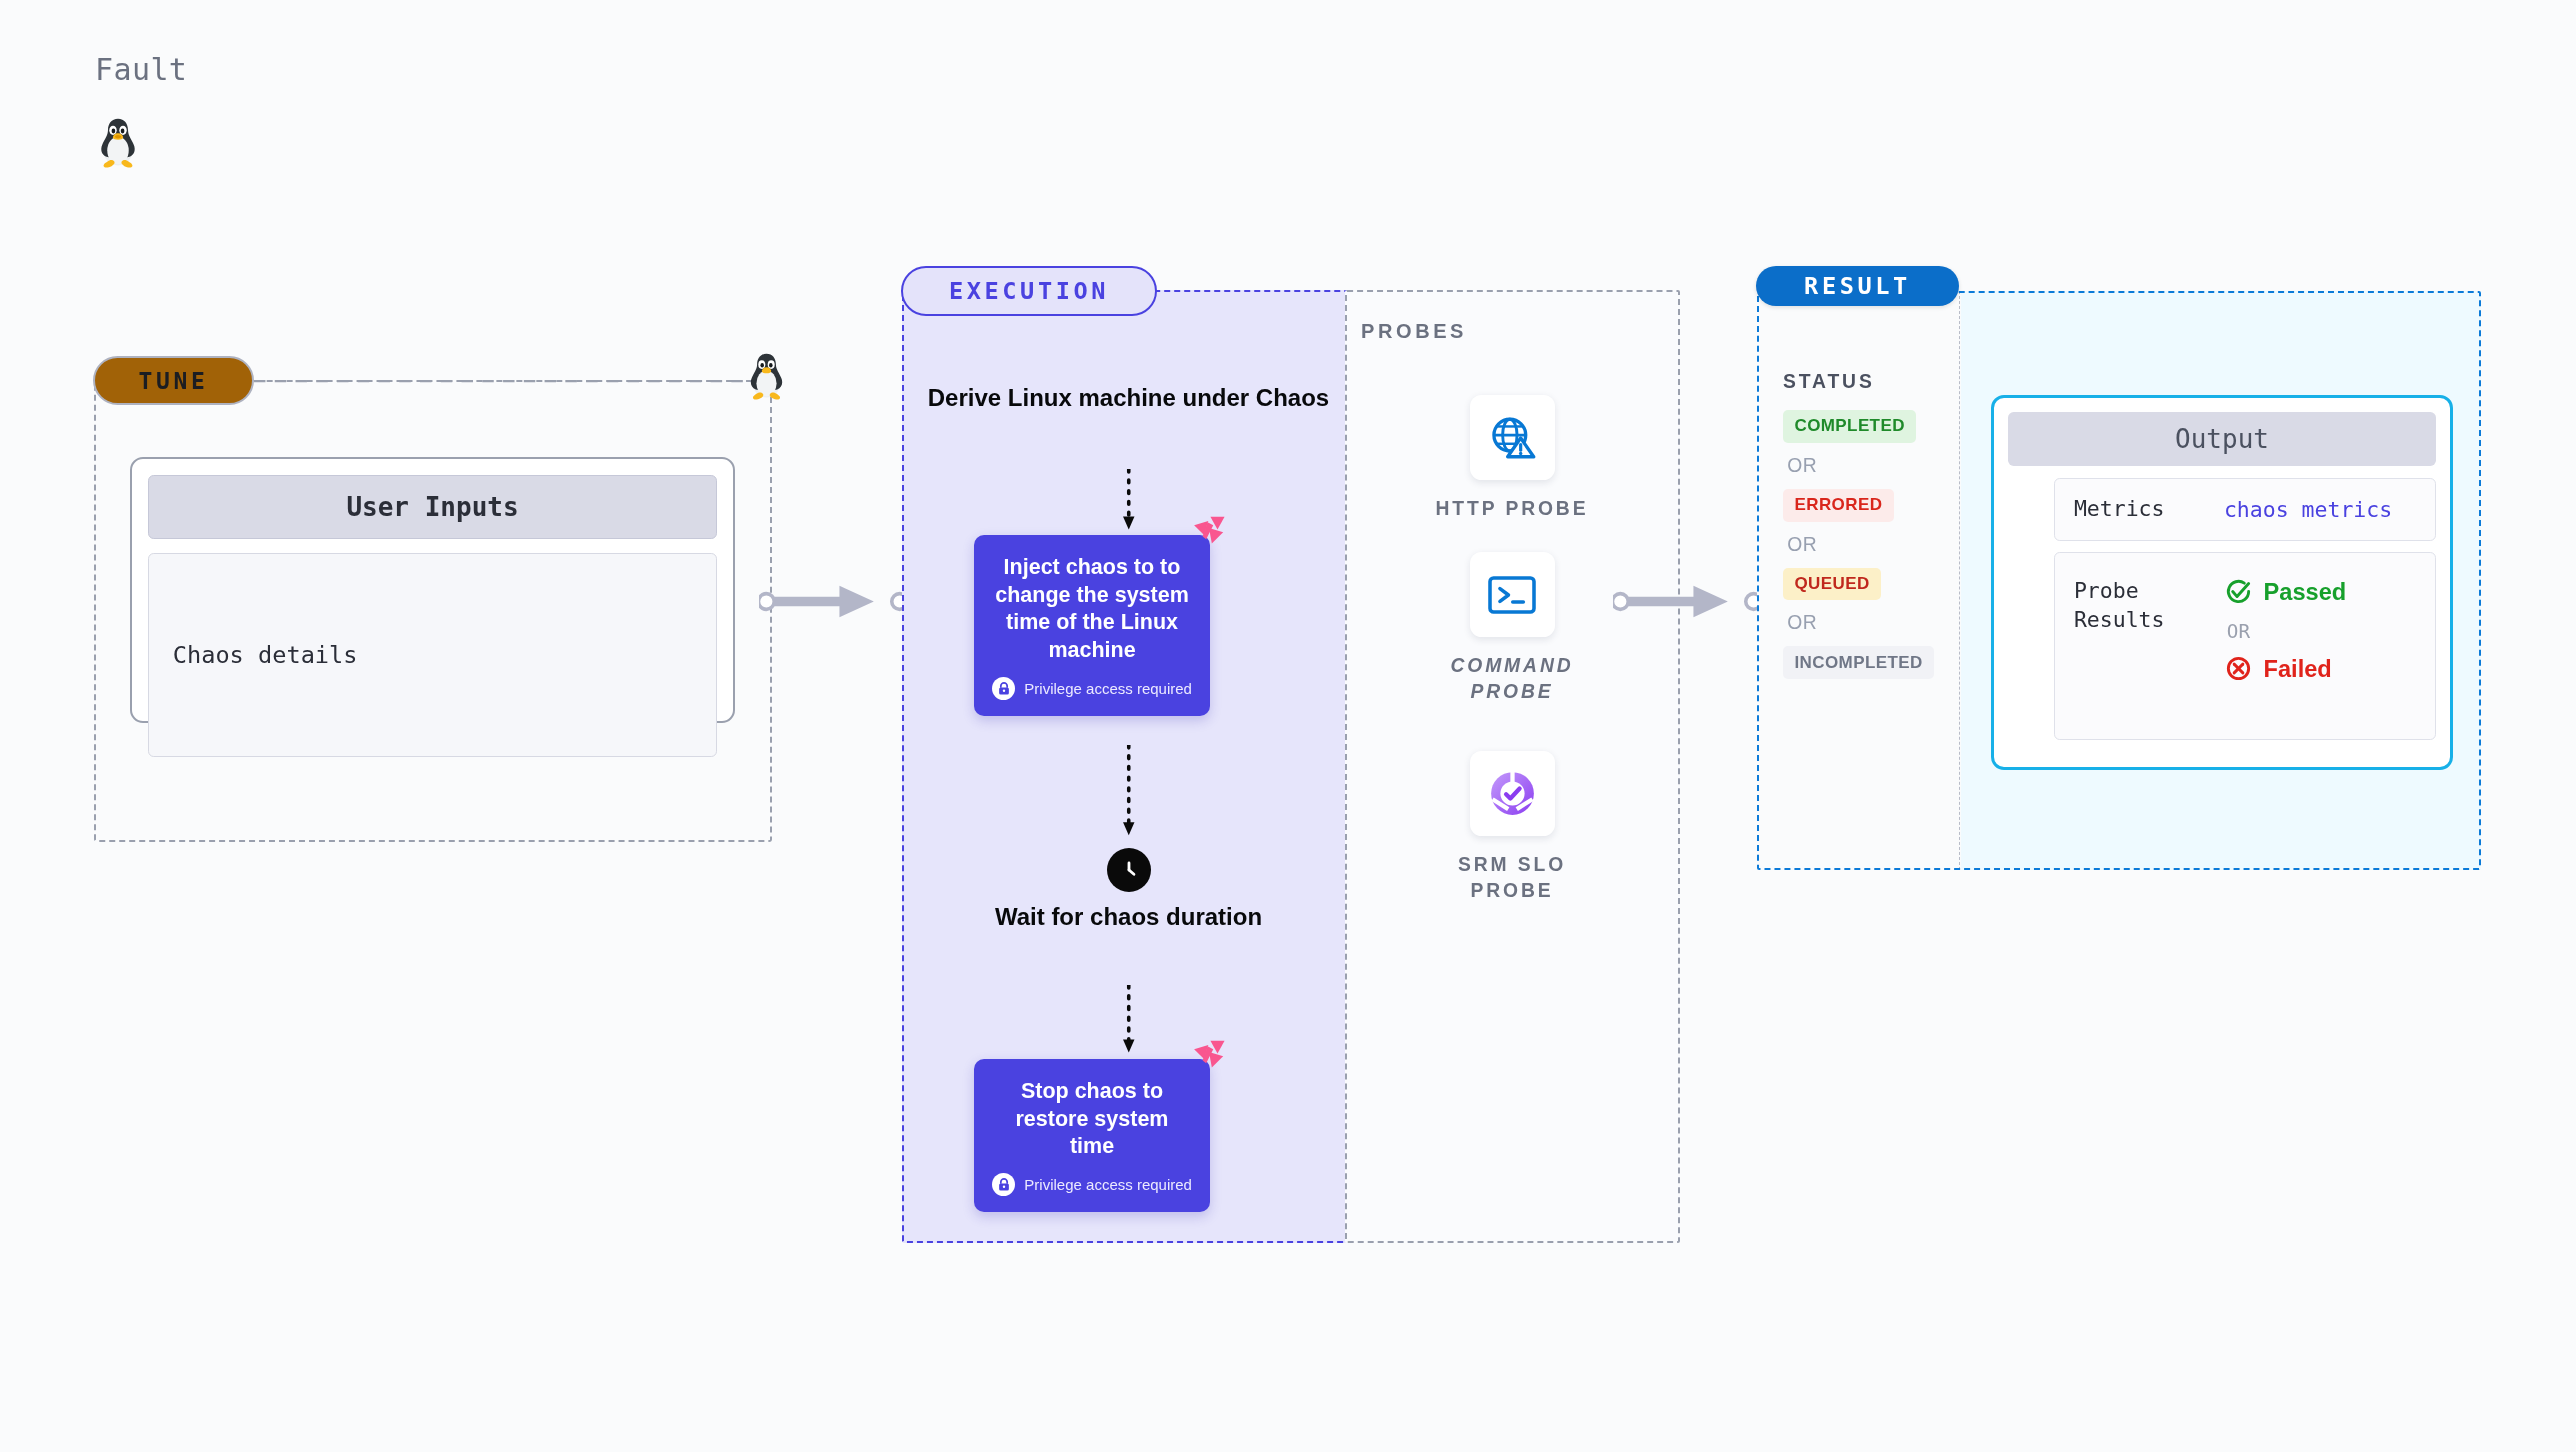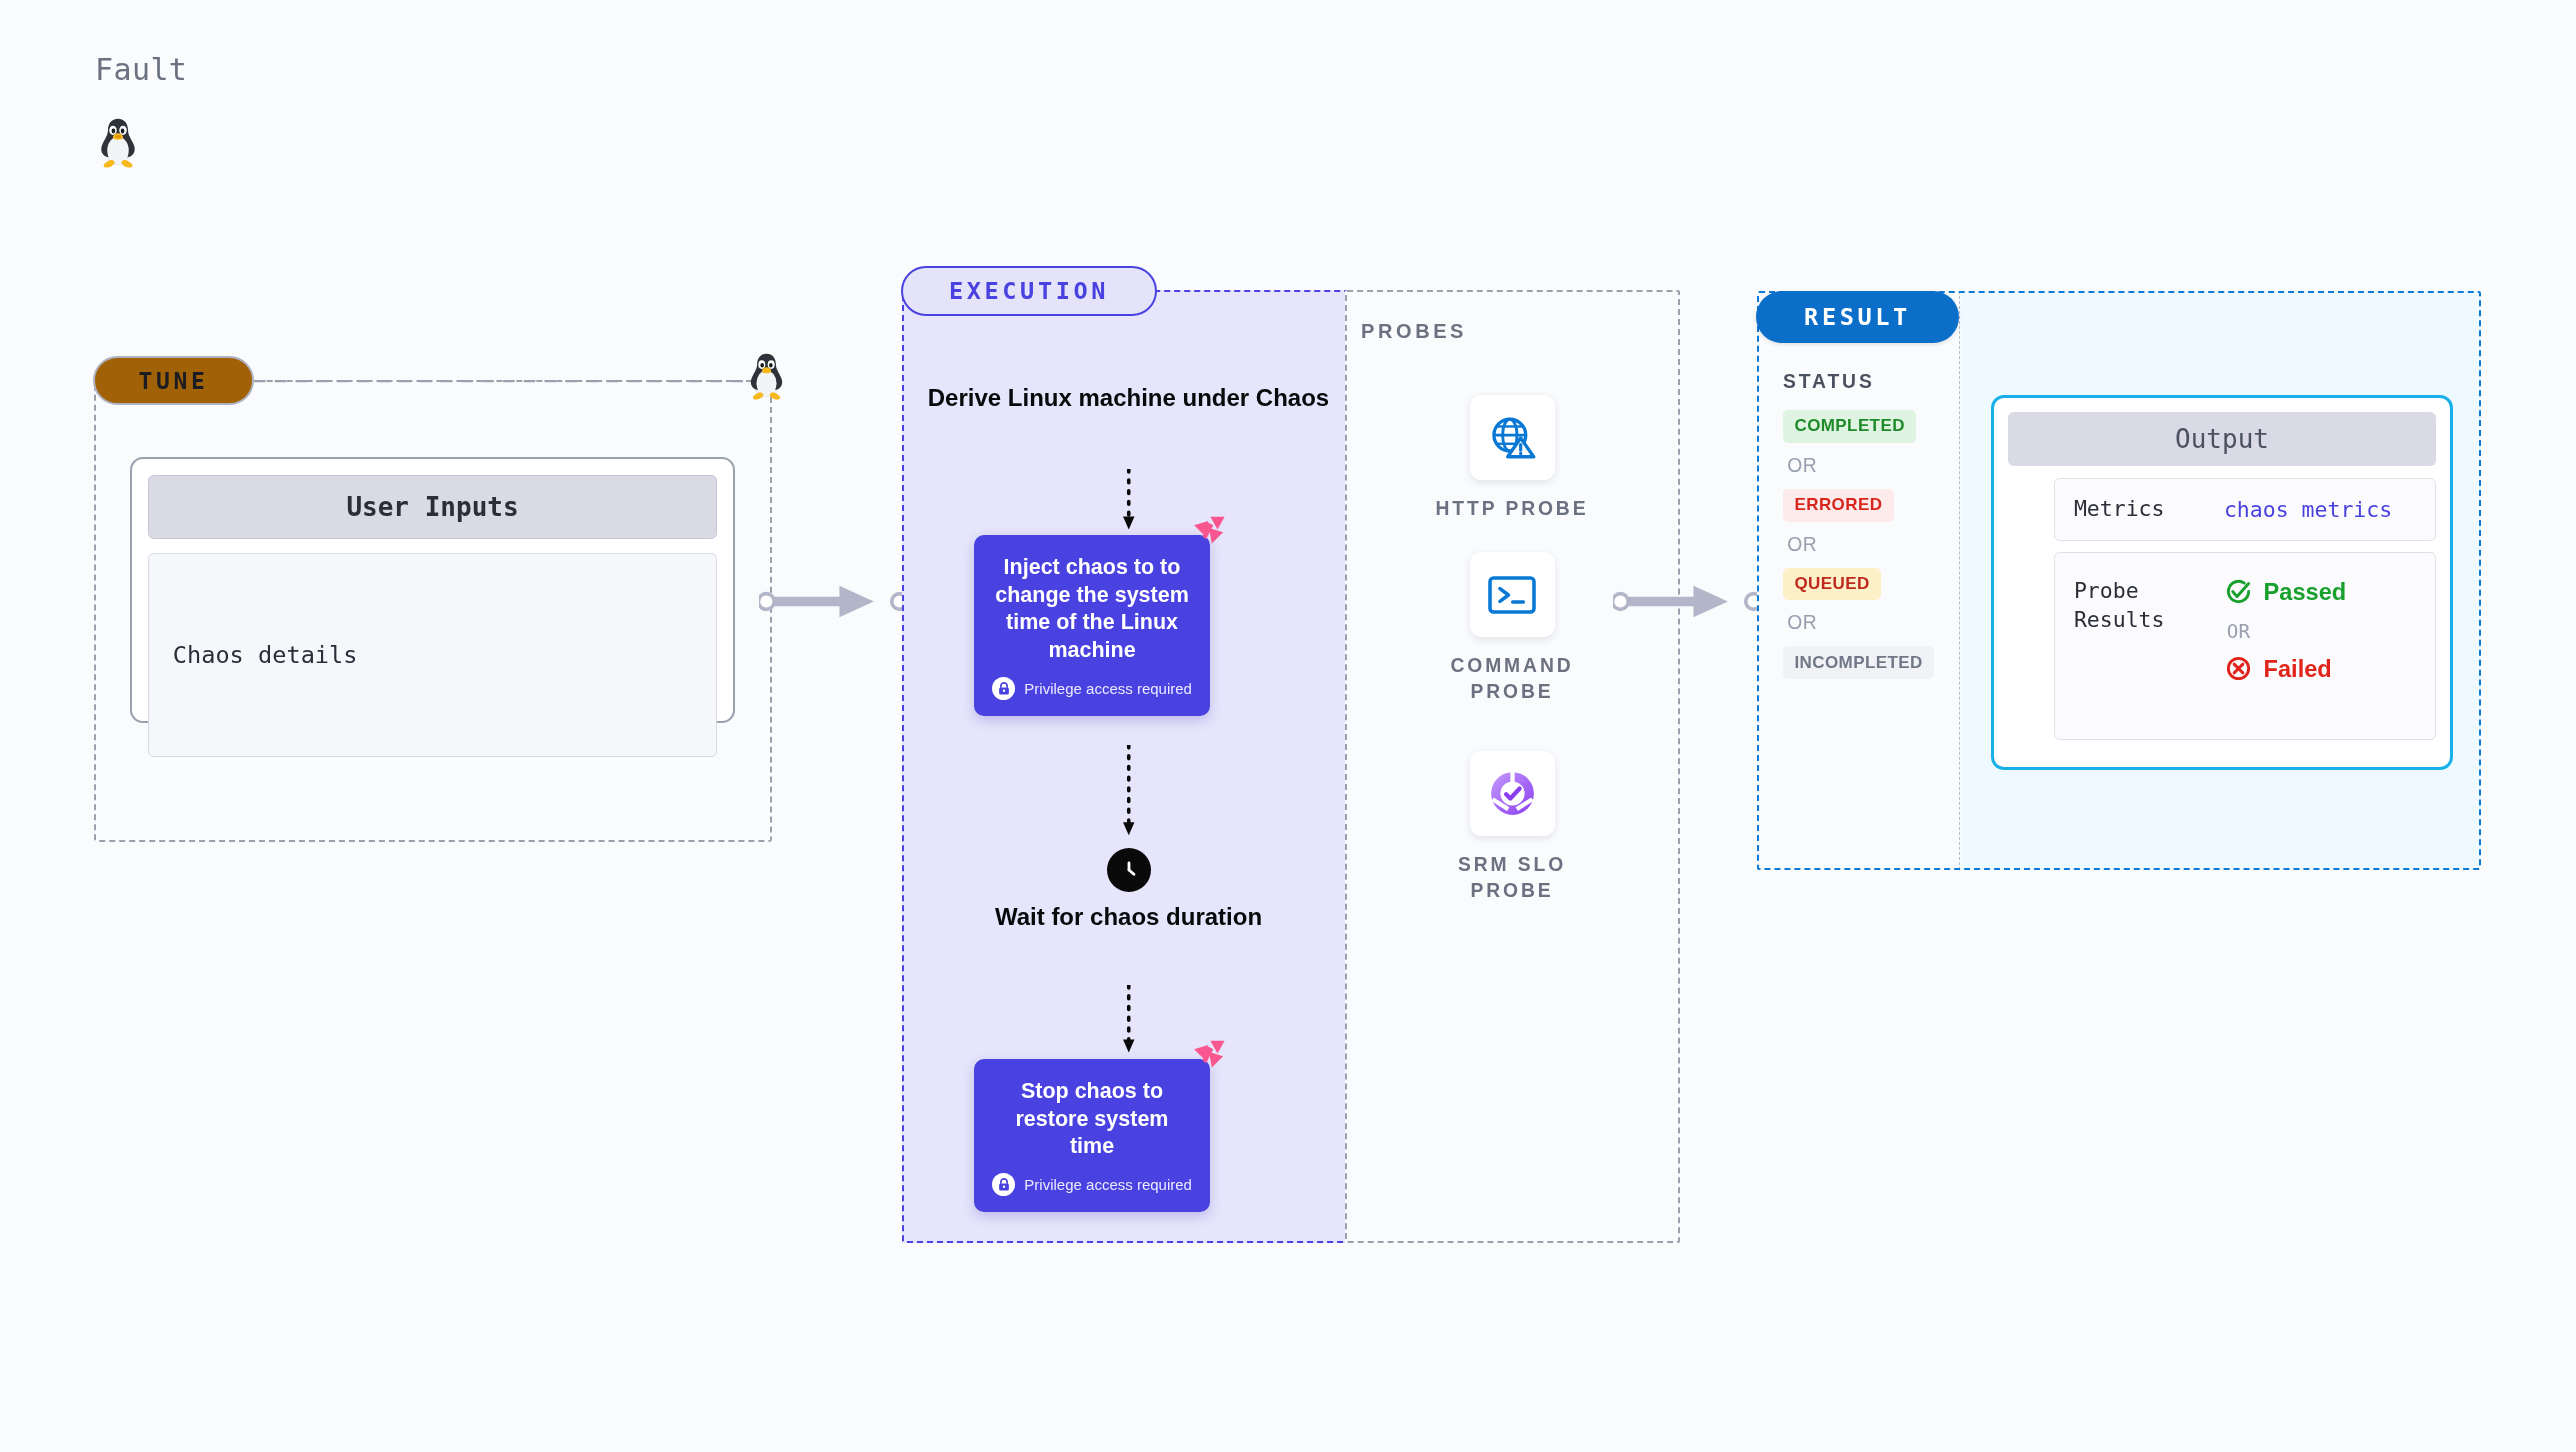--- a/index.html
+++ b/index.html
@@ -38,23 +38,23 @@
     left: 93px; top: 356px; width: 161px; height: 49px;
     background: #a16207; border: 2.1px solid #aeb2c0; color: #1b1d22;
     font-size: 23px;
   }
   .pill-exec {
     left: 901px; top: 266px; width: 256px; height: 50px;
     background: #e4e3fa; border: 2.9px solid #4a42e0; color: #4a42e0;
     font-size: 23.6px;
   }
   .pill-result {
-    left: 1756px; top: 266px; width: 203px; height: 52px;
+    left: 1756px; top: 266px; width: 203px; height: 40px;
     background: #0b6ec9; border: none; color: #ffffff;
-    font-size: 23.6px; box-shadow: 0 1.4px 4.3px rgba(0,0,0,.12); margin-top: 25px;
+    font-size: 23.6px; box-shadow: 0 1.4px 4.3px rgba(0,0,0,.12);
   }
 
   
   .tune-box {
     position: absolute; left: 94px; top: 380px; width: 678px; height: 462px;
     border: 2.1px dashed #9aa0ae; border-radius: 2.9px; background: #fafbfc;
   }
   .tune-card {
     position: absolute; left: 130px; top: 457px; width: 605px; height: 266px;
     background: #ffffff; border: 2.1px solid #9aa0ae; border-radius: 13px;
@@ -355,21 +355,21 @@
         <line x1="15" y1="20" x2="51" y2="20" stroke="#0878d4" stroke-width="3.4"></line>
         <line x1="15" y1="44" x2="51" y2="44" stroke="#0878d4" stroke-width="3.4"></line>
         <path d="M48 36 L66 62 L30 62 Z" fill="#ffffff" stroke="#0878d4" stroke-width="4.6" stroke-linejoin="round"></path>
         <line x1="48" y1="45" x2="48" y2="53" stroke="#0878d4" stroke-width="4.4" stroke-linecap="round"></line>
         <circle cx="48" cy="57.5" r="2.4" fill="#0878d4"></circle>
       </svg>
     </div>
     <div class="probe-caption">HTTP PROBE</div>
   </div>
 
-  <div class="probe-item" style="left:1426px; top:552px;">
+  <div class="probe-item" style="left:1426px; top:552px;font-style:italic;">
     <div class="probe-icon-card">
       <svg width="52" height="44" viewBox="0 0 72 62">
         <rect x="5" y="7" width="62" height="48" rx="5" fill="none" stroke="#0878d4" stroke-width="5"></rect>
         <polyline points="19,22 31,31 19,40" fill="none" stroke="#0878d4" stroke-width="5" stroke-linecap="round" stroke-linejoin="round"></polyline>
         <line x1="37" y1="41" x2="52" y2="41" stroke="#0878d4" stroke-width="5" stroke-linecap="round"></line>
       </svg>
     </div>
     <div class="probe-caption">COMMAND PROBE</div>
   </div>
 

